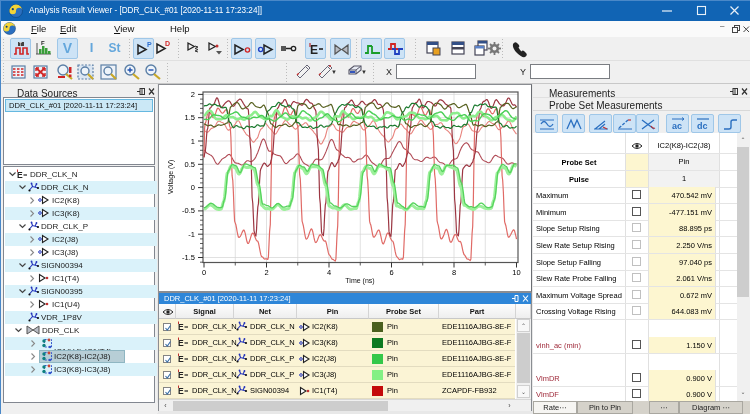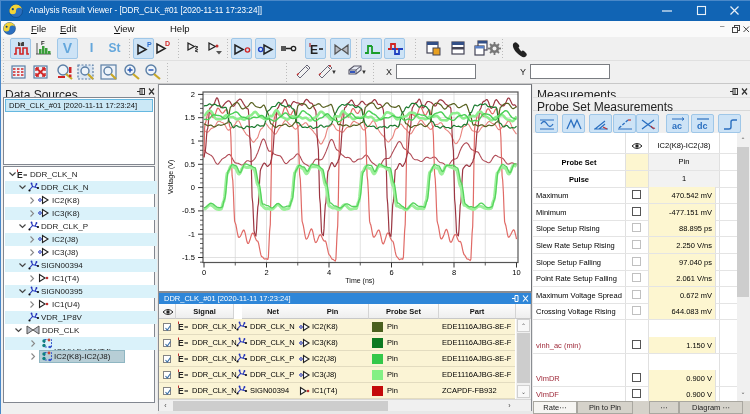--- a/index.html
+++ b/index.html
@@ -9,21 +9,21 @@
 #menubar{left:0;top:20px;width:750px;height:16px;background:#fafafa;font-size:9.5px;color:#111;}
 #menubar span{position:absolute;top:2px;}
 #tb1{left:0;top:36px;width:750px;height:24px;background:#f0f0f0;border-bottom:1px solid #e0e0e0;}
 #tb2{left:0;top:60px;width:750px;height:23px;background:#f0f0f0;border-bottom:1px solid #c8c8c8;}
 .tbtn{position:absolute;top:1px;width:21px;height:21px;border-radius:2px;}
 .sel{background:#cde3f6;border:1px solid #9fc7e8;}
 .dotsep{position:absolute;top:2px;width:3px;height:19px;background:repeating-linear-gradient(to bottom,#bbb 0,#bbb 1px,transparent 1px,transparent 3px);width:1px;}
 #mainarea{left:0;top:83px;width:750px;height:331px;background:#e8e8e8;}
 
 #lp{left:0;top:0;width:156px;height:331px;background:#f0f0f0;}
-.phead{font-size:12px;color:#222;}
+.phead{font-size:10px;color:#222;margin-left:12px;}
 .sunk{background:#fff;border:1px solid #828790;}
 .treerow{position:absolute;left:1px;width:152px;height:13px;font-size:8px;color:#1a1a1a;line-height:13px;white-space:nowrap;}
 .cy{background:#daf2fa;}
 .ticon{position:absolute;top:0px;}
 
 #plotbox{left:157px;top:0;width:374px;height:208px;background:#fff;border:1px solid #8a8d92;border-right:1px solid #6a6d72;}
 #btbl{left:157px;top:208px;width:374px;height:119px;background:#fff;border:1px solid #8a8d92;}
 #btblue{left:0;top:0;width:372px;height:11px;background:#2e86d8;color:#fff;font-size:7.5px;}
 .hdrcell{position:absolute;top:0;height:15px;font-size:7.5px;font-weight:bold;color:#111;text-align:center;line-height:15px;background:linear-gradient(#fdfdfd,#eee);border-right:1px solid #d4d4d4;border-bottom:1px solid #c8c8c8;}
 .brow{position:absolute;left:0;width:356px;height:16px;background:#fbf4d5;border-bottom:1px solid #e3dcc0;font-size:7.5px;line-height:16px;white-space:nowrap;}
@@ -504,20 +504,35 @@
             <span class="ticon" style="left:36px;position:absolute;top:1px">
               <svg width="12" height="11">
                 <rect x="3.5" y="1.5" width="7" height="7.5" fill="none" stroke="#3355cc" stroke-width="1" stroke-dasharray="2,1.2"></rect>
                 <circle cx="3" cy="3" r="1.7" fill="#0e8080"></circle>
                 <circle cx="3" cy="7.5" r="1.7" fill="#0e8080"></circle>
                 <circle cx="8" cy="2" r="1.4" fill="#cc4433"></circle>
                 <circle cx="9" cy="9" r="1.2" fill="#3355cc"></circle>
               </svg>
             </span>
             <span style="position:absolute;left:49px;top:0">IC2(K8)-IC2(J8)</span>
+          </div>
+          <div class="treerow cy" style="top:196px">
+            <svg class="abs" style="left:26px;top:3px" width="5" height="7">
+              <path d="M0.5,0.5 L3.5,3.5 L0.5,6.5" fill="none" stroke="#888" stroke-width="1.1"></path>
+            </svg>
+            <span class="ticon" style="left:36px;position:absolute;top:1px">
+              <svg width="12" height="11">
+                <rect x="3.5" y="1.5" width="7" height="7.5" fill="none" stroke="#3355cc" stroke-width="1" stroke-dasharray="2,1.2"></rect>
+                <circle cx="3" cy="3" r="1.7" fill="#0e8080"></circle>
+                <circle cx="3" cy="7.5" r="1.7" fill="#0e8080"></circle>
+                <circle cx="8" cy="2" r="1.4" fill="#cc4433"></circle>
+                <circle cx="9" cy="9" r="1.2" fill="#3355cc"></circle>
+              </svg>
+            </span>
+            <span style="position:absolute;left:49px;top:0">IC3(K8)-IC3(J8)</span>
           </div>
         </div>
       </div>
       <div class="abs" id="plotbox">
         <svg width="372" height="206" viewBox="0 0 372 206">
           <line x1="76.25" y1="7" x2="76.25" y2="177.5" stroke="#d4d4d4" stroke-width="0.7"></line>
           <line x1="107.5" y1="7" x2="107.5" y2="177.5" stroke="#d4d4d4" stroke-width="0.7"></line>
           <line x1="138.75" y1="7" x2="138.75" y2="177.5" stroke="#d4d4d4" stroke-width="0.7"></line>
           <line x1="170.0" y1="7" x2="170.0" y2="177.5" stroke="#d4d4d4" stroke-width="0.7"></line>
           <line x1="201.25" y1="7" x2="201.25" y2="177.5" stroke="#d4d4d4" stroke-width="0.7"></line>
@@ -619,21 +634,21 @@
         <div class="abs" id="btblue">
           <span style="position:absolute;left:5px;top:1px">DDR_CLK_#01   [2020-11-11 17:23:24]</span>
           <svg class="abs" style="left:352px;top:2px" width="18" height="8">
             <path d="M1,3.5 h3 M4,0.5 v6 M4,0.5 h3 v6 h-3" fill="none" stroke="#fff" stroke-width="1"></path>
             <path d="M12,0.5 l5,6 M17,0.5 l-5,6" stroke="#fff" stroke-width="1.1"></path>
           </svg>
         </div>
         <div class="abs" style="left:0;top:11px;width:372px;height:15px">
           <div class="hdrcell" style="left:0px;width:17px"></div>
           <div class="hdrcell" style="left:17px;width:58px">Signal</div>
-          <div class="hdrcell" style="left:83px;width:63px">Net</div>
+          <div class="hdrcell" style="left:75px;width:63px">Net</div>
           <div class="hdrcell" style="left:138px;width:72px">Pin</div>
           <div class="hdrcell" style="left:210px;width:70px">Probe Set</div>
           <div class="hdrcell" style="left:280px;width:77px">Part</div>
           <div class="hdrcell" style="left:357px;width:15px"></div>
           <svg class="abs" style="left:3px;top:4px" width="12" height="8">
             <path d="M1,4 Q6,-1 11,4 Q6,9 1,4" fill="none" stroke="#222" stroke-width="1"></path>
             <circle cx="6" cy="4" r="1.7" fill="#222"></circle>
           </svg>
         </div>
         <div class="brow" style="top:26px">
@@ -920,21 +935,21 @@
             <span class="rlab ">Slew Rate Setup Rising</span>
             <div class="cb" style="left:99px;top:3px;border-color:#c0c0c0"></div>
             <div class="rval">2.250 V/ns</div>
           </div>
           <div class="rrow rline" style="top:120.6px">
             <span class="rlab ">Slope Setup Falling</span>
             <div class="cb" style="left:99px;top:3px;border-color:#c0c0c0"></div>
             <div class="rval">97.040 ps</div>
           </div>
           <div class="rrow rline" style="top:137.2px">
-            <span class="rlab ">Point Rate Setup Falling</span>
+            <span class="rlab ">Slew Rate Probe Falling</span>
             <div class="cb" style="left:99px;top:3px;border-color:#c0c0c0"></div>
             <div class="rval">2.061 V/ns</div>
           </div>
           <div class="rrow rline" style="top:153.8px">
             <span class="rlab ">Maximum Voltage Spread</span>
             <div class="cb" style="left:99px;top:3px;border-color:#c0c0c0"></div>
             <div class="rval">0.672 mV</div>
           </div>
           <div class="rrow rline" style="top:170.4px">
             <span class="rlab ">Crossing Voltage Rising</span>

